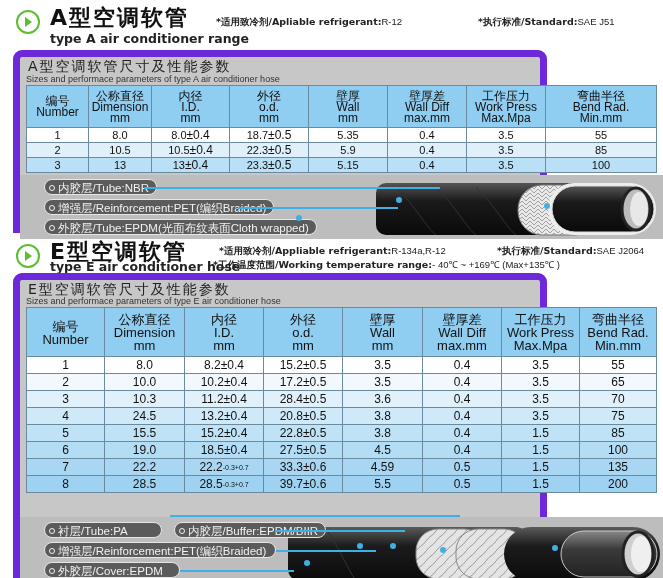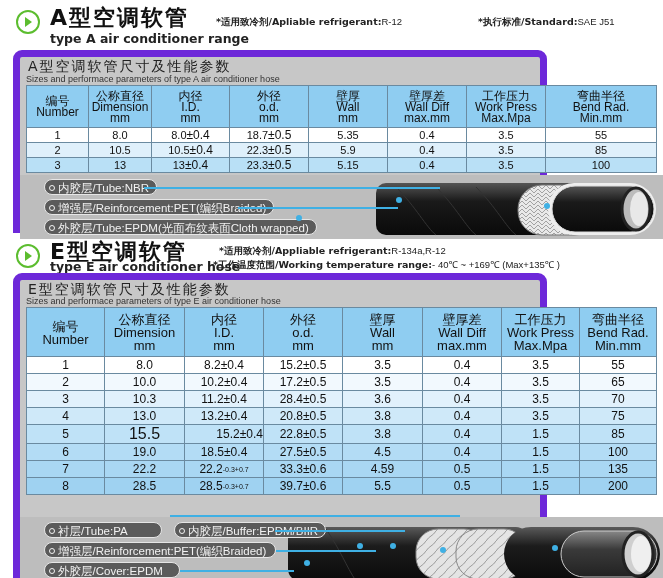--- a/index.html
+++ b/index.html
@@ -181,20 +181,23 @@
 </div>
 
 <div class="section" id="secE">
   <div class="header-row">
     <span class="play-icon" style="top:11px;"></span>
     <div class="title-cn" style="top:4px;">E型空调软管</div>
     <div class="title-en" style="top:26px;">type E air conditioner hose</div>
     <div class="spec" style="left:213px; top:12px;margin-left:6px;">
       <span>*适用致冷剂/Appliable refrigerant:</span><span class="val">R-134a,R-12</span>
     </div>
+    <div class="spec" style="left:497px; top:12px;">
+      <span>*执行标准/Standard:</span><span class="val">SAE J2064</span>
+    </div>
     <div class="spec" style="left:213px; top:25px;">
       <span>*工作温度范围/Working temperature range:</span><span class="val">- 40℃  ~ +169℃ (Max+135℃ )</span>
     </div>
   </div>
 
   <div class="panel" style="top:40px; height:305px;">
     <div class="panel-title-cn">E型空调软管尺寸及性能参数</div>
     <div class="panel-title-en" style="top:16px;">Sizes and performace parameters of type E air conditioner hose</div>
 
     <table class="spec-table" style="top:27px; width:630px;">
@@ -277,32 +280,32 @@
           <td style="font-size:12px;">10.3</td>
           <td style="font-size:12px;"><span>11.2</span><span class="tol">±0.4</span></td>
           <td style="font-size:12px;"><span>28.4</span><span class="tol">±0.5</span></td>
           <td style="font-size:12px;">3.6</td>
           <td style="font-size:12px;">0.4</td>
           <td style="font-size:12px;">3.5</td>
           <td style="font-size:12px;">70</td>
         </tr>
         <tr style="height:17px; background:#cfe9f9;">
           <td style="font-size:12px;">4</td>
-          <td style="font-size:12px;">13.0</td>
+          <td style="font-size:12px;">24.5</td>
           <td style="font-size:12px;"><span>13.2</span><span class="tol">±0.4</span></td>
           <td style="font-size:12px;"><span>20.8</span><span class="tol">±0.5</span></td>
           <td style="font-size:12px;">3.8</td>
           <td style="font-size:12px;">0.4</td>
           <td style="font-size:12px;">3.5</td>
           <td style="font-size:12px;">75</td>
         </tr>
         <tr style="height:17px; background:#bfe2f7;">
           <td style="font-size:12px;">5</td>
-          <td style="font-size:16px;">15.5</td>
-          <td style="font-size:12px;text-align:right;"><span>15.2</span><span class="tol">±0.4</span></td>
+          <td style="font-size:12px;">15.5</td>
+          <td style="font-size:12px;"><span>15.2</span><span class="tol">±0.4</span></td>
           <td style="font-size:12px;"><span>22.8</span><span class="tol">±0.5</span></td>
           <td style="font-size:12px;">3.8</td>
           <td style="font-size:12px;">0.4</td>
           <td style="font-size:12px;">1.5</td>
           <td style="font-size:12px;">85</td>
         </tr>
         <tr style="height:17px; background:#b3dcf5;">
           <td style="font-size:12px;">6</td>
           <td style="font-size:12px;">19.0</td>
           <td style="font-size:12px;"><span>18.5</span><span class="tol">±0.4</span></td>

